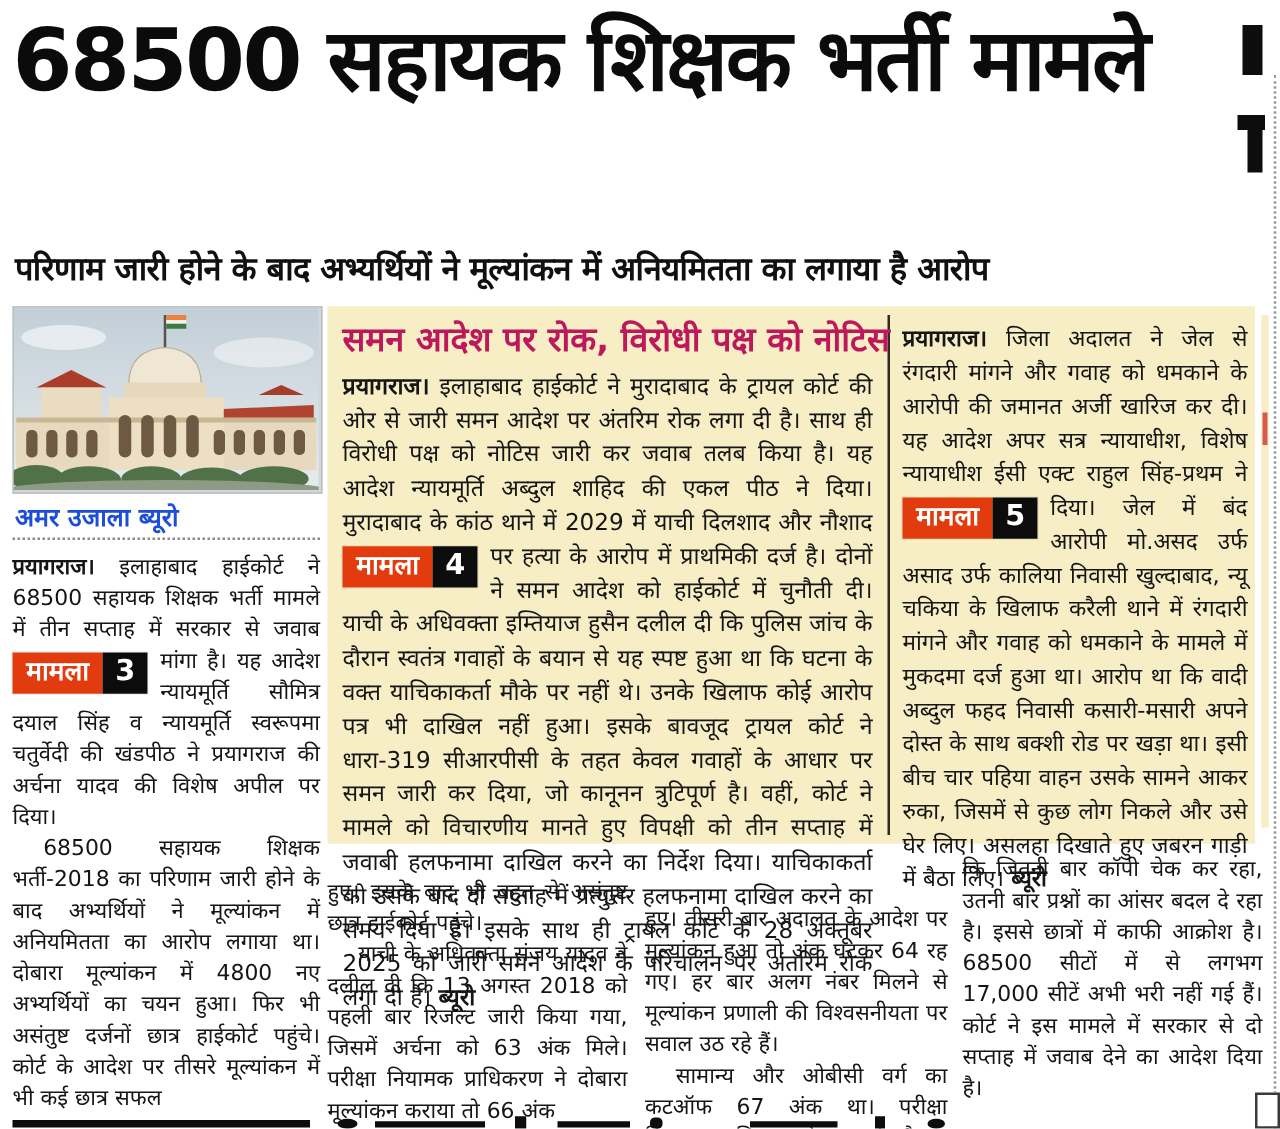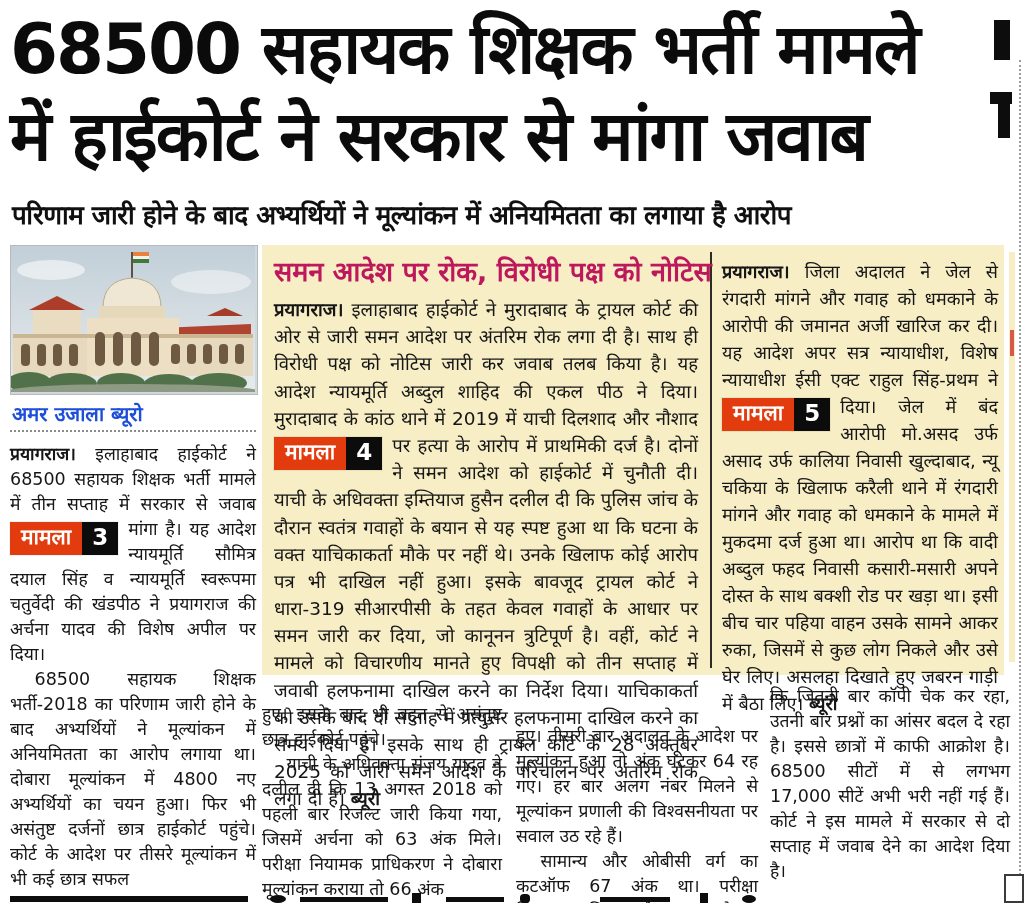--- a/index.html
+++ b/index.html
@@ -25,21 +25,20 @@
   .frag{background:#0d0d0d;position:absolute;}
   .edge-dotted{border-left:2px dotted #9a9a9a;}
 </style>
 </head>
 <body>
 
 <div id="paper">
 
   <div class="abs" style="left:10px;top:6px;width:1000px;">
     <div class="hl">68500 सहायक शिक्षक भर्ती मामले</div>
-    <div class="hl">में हाईकोर्ट ने सरकार से मांगा जवाब</div>
   </div>
 
   <div class="frag" style="left:994px;top:20px;width:16px;height:40px;"></div>
   <div class="frag" style="left:990px;top:92px;width:22px;height:12px;"></div>
   <div class="frag" style="left:998px;top:104px;width:12px;height:34px;"></div>
 
   <div class="abs subhl" style="left:12px;top:196px;">परिणाम जारी होने के बाद अभ्यर्थियों ने मूल्यांकन में अनियमितता का लगाया है आरोप</div>
 
   <div class="abs photo-frame" style="left:10px;top:245px;width:246px;height:148px;">
     <svg width="244" height="146" viewBox="0 0 244 146" xmlns="http://www.w3.org/2000/svg">
@@ -115,21 +114,21 @@
   <div class="abs vrule" style="left:710px;top:252px;height:416px;"></div>
 
   <div class="abs yellow" style="left:1009px;top:252px;width:6px;height:410px;"></div>
   <div class="abs" style="left:1010px;top:330px;width:4px;height:26px;background:#d9584a;"></div>
   <div class="abs edge-dotted" style="left:1019px;top:60px;height:843px;"></div>
 
   <div class="abs" style="left:274px;top:252px;width:424px;">
     <div class="sec-hl" style="font-size:27px;white-space:nowrap;">समन आदेश पर रोक, विरोधी पक्ष को नोटिस</div>
     <div class="body-txt" style="font-size:18.5px;line-height:1.47;margin-top:7px;">
       <p>
-        <span class="dateline">प्रयागराज।</span><span> इलाहाबाद हाईकोर्ट ने मुरादाबाद के ट्रायल कोर्ट की ओर से जारी समन आदेश पर अंतरिम रोक लगा दी है। साथ ही विरोधी पक्ष को नोटिस जारी कर जवाब तलब किया है। यह आदेश न्यायमूर्ति अब्दुल शाहिद की एकल पीठ ने दिया। मुरादाबाद के कांठ थाने में 2019 में याची दिलशाद और नौशाद पर हत्या के आरोप में प्राथमिकी </span><span class="badge">
+        <span class="dateline">प्रयागराज।</span><span> इलाहाबाद हाईकोर्ट ने मुरादाबाद के ट्रायल कोर्ट की ओर से जारी समन आदेश पर अंतरिम रोक लगा दी है। साथ ही विरोधी पक्ष को नोटिस जारी कर जवाब तलब किया है। यह आदेश न्यायमूर्ति अब्दुल शाहिद की एकल पीठ ने दिया। मुरादाबाद के कांठ थाने में 2029 में याची दिलशाद और नौशाद पर हत्या के आरोप में प्राथमिकी </span><span class="badge">
             <span class="lbl">मामला</span>
             <span class="num">4</span>
           </span><span>दर्ज है। दोनों ने समन आदेश को हाईकोर्ट में चुनौती दी। याची के अधिवक्ता इम्तियाज हुसैन दलील दी कि पुलिस जांच के दौरान स्वतंत्र गवाहों के बयान से यह स्पष्ट हुआ था कि घटना के वक्त याचिकाकर्ता मौके पर नहीं थे। उनके खिलाफ कोई आरोप पत्र भी दाखिल नहीं हुआ। इसके बावजूद ट्रायल कोर्ट ने धारा-319 सीआरपीसी के तहत केवल गवाहों के आधार पर समन जारी कर दिया, जो कानूनन त्रुटिपूर्ण है। वहीं, कोर्ट ने मामले को विचारणीय मानते हुए विपक्षी को तीन सप्ताह में जवाबी हलफनामा दाखिल करने का निर्देश दिया। याचिकाकर्ता को उसके बाद दो सप्ताह में प्रत्युत्तर हलफनामा दाखिल करने का समय दिया है। इसके साथ ही ट्रायल कोर्ट के 28 अक्तूबर 2025 को जारी समन आदेश के परिचालन पर अंतरिम रोक लगा दी है। </span><span class="byline">ब्यूरो</span>
       </p>
     </div>
   </div>
 
   <div class="abs" style="left:722px;top:252px;width:276px;">
     <div class="sec-hl" style="font-size:25px;line-height:1.45;text-align:center;">
     </div>

